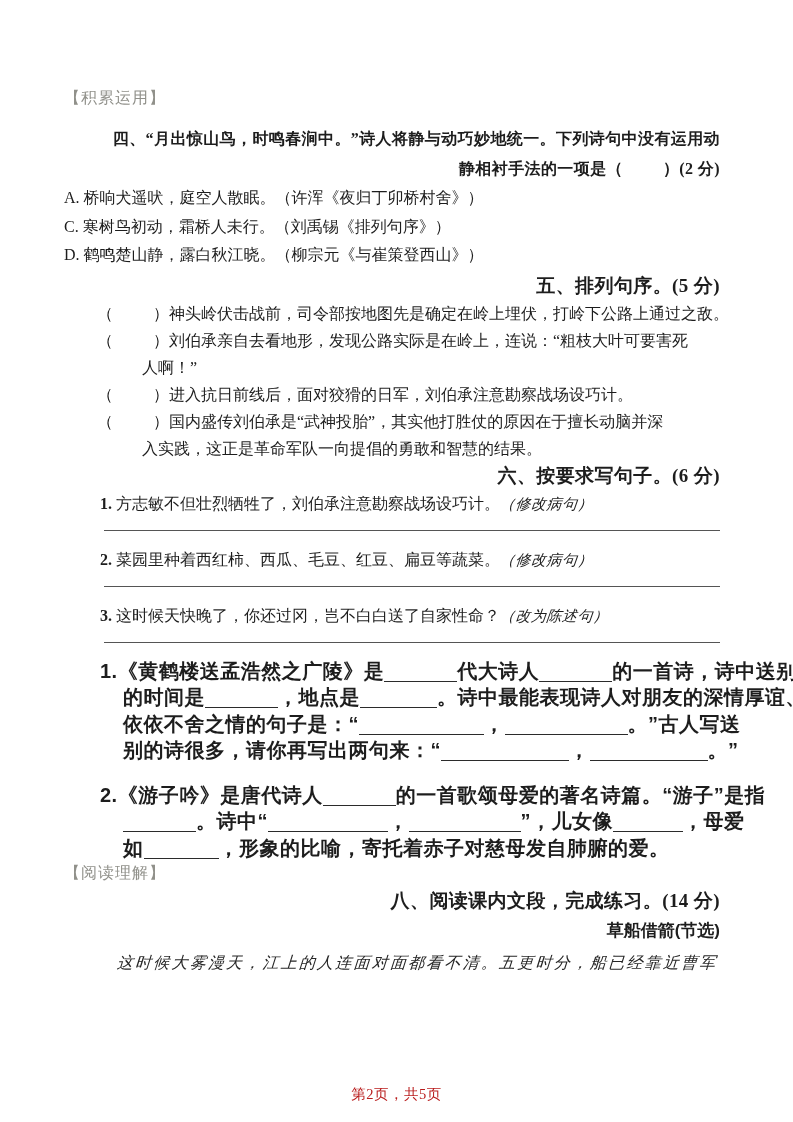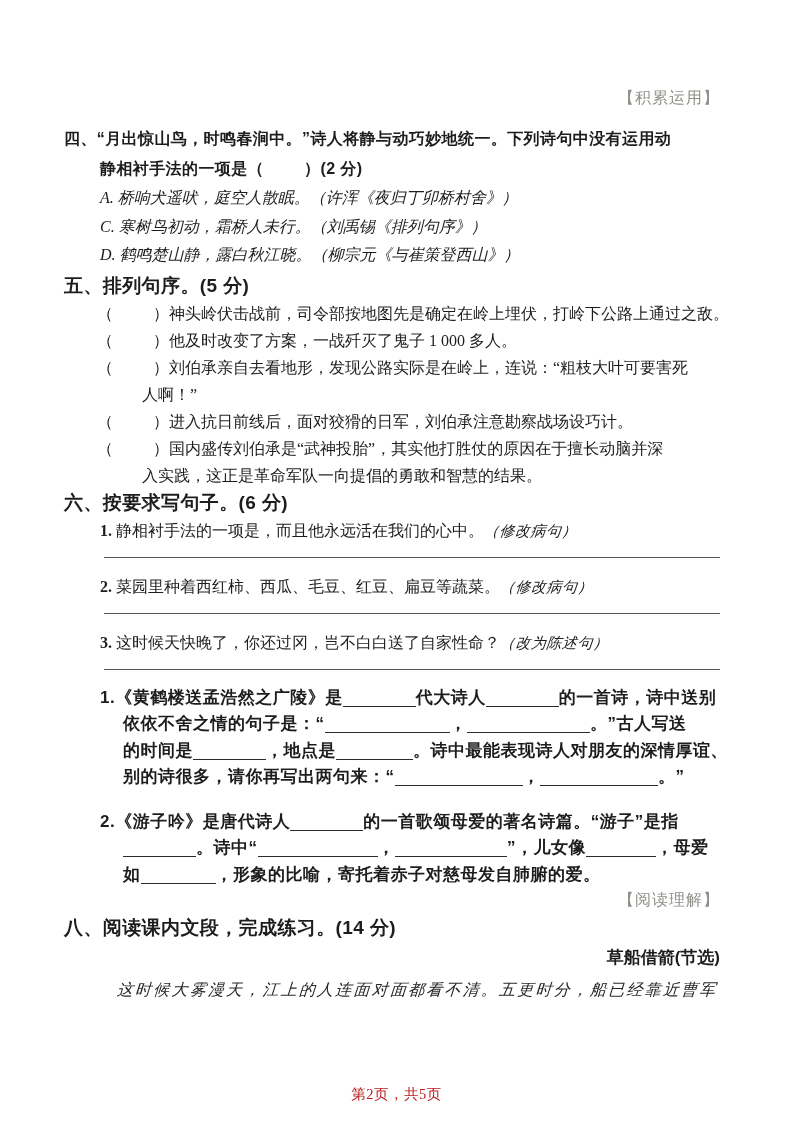--- a/index.html
+++ b/index.html
@@ -1,33 +1,33 @@
 <!DOCTYPE html>
 <html><head>
 <meta charset="utf-8">
 <style>
   html,body{margin:0;padding:0;background:#e8e8e8;}
   .page{position:relative;width:793px;height:1122px;background:#ffffff;
         font-family:"Liberation Serif","DejaVu Serif",serif;font-size:16px;color:#1d1d1d;
         overflow:hidden;margin:0 auto;}
   .content{position:absolute;left:64px;top:86px;width:656px;}
-  .hd-gray{color:#90908a;font-size:16px;line-height:24px;letter-spacing:1px;text-align:right;}
-  .bold{font-family:Liberation Sans, sans-serif;font-weight:bold;letter-spacing:0.4px;}
+  .hd-gray{color:#90908a;font-size:16px;line-height:24px;letter-spacing:1px;}
+  .bold{font-family:Liberation Serif, serif;font-weight:bold;letter-spacing:0.4px;text-align:right;}
   .q4{margin-top:14px;}
   .stem{font-size:16px;line-height:30px;white-space:nowrap;}
   .stem.l2{margin-left:36px;}
-  .option{line-height:28.5px;margin-left:36px;white-space:nowrap;font-style:italic;}
+  .option{line-height:28.5px;white-space:nowrap;}
   .q5{margin-top:2px;}
   .q-head{font-size:19px;line-height:28px;white-space:nowrap;}
   .seq-line{line-height:27px;margin-left:33px;white-space:nowrap;}
   .seq-cont{line-height:27px;margin-left:78px;white-space:nowrap;}
   .q6-item{line-height:28px;margin-left:36px;white-space:nowrap;}
   .answer-line{height:0;border-top:1px solid #555;margin:12px 0 15px 40px;}
   .q7-line{font-family:"Liberation Sans","DejaVu Sans",sans-serif;font-weight:bold;
-           font-size:17px;line-height:26.5px;margin-left:36px;white-space:nowrap;letter-spacing:0.5px;}
+           font-size:20px;line-height:26.5px;margin-left:36px;white-space:nowrap;letter-spacing:0.5px;}
   .q7-line.cont{margin-left:59px;}
   .q7-b2{margin-top:18px;}
   .q8{margin-top:2px;}
   .passage-title{text-align:right;font-family:"Liberation Sans","DejaVu Sans",sans-serif;
                  font-weight:bold;font-size:17px;line-height:28px;margin-top:2px;}
   .passage{font-style:italic;letter-spacing:2.2px;line-height:28px;margin-top:4px;
            text-indent:53px;color:#262626;white-space:nowrap;transform:skewX(-4deg);}
   .blank{display:inline-block;border-bottom:1px solid #2b2b2b;height:1em;vertical-align:-4px;}
   .gap{display:inline-block;}
   .kai{font-style:italic;font-size:15px;letter-spacing:0.5px;display:inline-block;transform:skewX(-6deg);}
@@ -49,42 +49,41 @@
       <div>
         <div class="option">A. 桥响犬遥吠，庭空人散眠。（许浑《夜归丁卯桥村舍》）</div>
         <div class="option">C. 寒树鸟初动，霜桥人未行。（刘禹锡《排列句序》）</div>
         <div class="option">D. 鹤鸣楚山静，露白秋江晓。（柳宗元《与崔策登西山》）</div>
       </div>
     </div>
 
     <div class="q5">
       <div class="q-head bold">五、排列句序。(5 分)</div>
       <div class="seq-line"><span>（</span><span class="gap" style="width: 40px;"></span><span>）神头岭伏击战前，司令部按地图先是确定在岭上埋伏，打岭下公路上通过之敌。</span></div>
-      <div class="seq-line"><span>（</span><span class="gap" style="width: 40px;"></span><span>）他及时改变了方案，一战歼灭了鬼子 1 000 多人。</span></div>
       <div class="seq-line"><span>（</span><span class="gap" style="width: 40px;"></span><span>）刘伯承亲自去看地形，发现公路实际是在岭上，连说：“粗枝大叶可要害死</span></div>
       <div class="seq-cont">人啊！”</div>
       <div class="seq-line"><span>（</span><span class="gap" style="width: 40px;"></span><span>）进入抗日前线后，面对狡猾的日军，刘伯承注意勘察战场设巧计。</span></div>
       <div class="seq-line"><span>（</span><span class="gap" style="width: 40px;"></span><span>）国内盛传刘伯承是“武神投胎”，其实他打胜仗的原因在于擅长动脑并深</span></div>
       <div class="seq-cont">入实践，这正是革命军队一向提倡的勇敢和智慧的结果。</div>
     </div>
 
     <div class="q6">
       <div class="q-head bold">六、按要求写句子。(6 分)</div>
-      <div class="q6-item"><span class="num">1.</span><span> 静相衬手法的一项是，而且他永远活在我们的心中。</span><span class="kai">（修改病句）</span></div>
+      <div class="q6-item"><span class="num">1.</span><span> 方志敏不但壮烈牺牲了，刘伯承注意勘察战场设巧计。</span><span class="kai">（修改病句）</span></div>
       <div class="answer-line"></div>
       <div class="q6-item"><span class="num">2.</span><span> 菜园里种着西红柿、西瓜、毛豆、红豆、扁豆等蔬菜。</span><span class="kai">（修改病句）</span></div>
       <div class="answer-line"></div>
       <div class="q6-item"><span class="num">3.</span><span> 这时候天快晚了，你还过冈，岂不白白送了自家性命？</span><span class="kai">（改为陈述句）</span></div>
       <div class="answer-line"></div>
     </div>
 
     <div class="q7">
       <div class="q7-line"><span class="num">1.</span><span>《黄鹤楼送孟浩然之广陵》是</span><span class="blank" style="width: 73px;"></span><span>代大诗人</span><span class="blank" style="width: 73px;"></span><span>的一首诗，诗中送别</span></div>
+      <div class="q7-line cont"><span>的时间是</span><span class="blank" style="width: 73px;"></span><span>，地点是</span><span class="blank" style="width: 77px;"></span><span>。诗中最能表现诗人对朋友的深情厚谊、</span></div>
       <div class="q7-line cont"><span>依依不舍之情的句子是：“</span><span class="blank" style="width: 125px;"></span><span>，</span><span class="blank" style="width: 123px;"></span><span>。”古人写送</span></div>
-      <div class="q7-line cont"><span>的时间是</span><span class="blank" style="width: 73px;"></span><span>，地点是</span><span class="blank" style="width: 77px;"></span><span>。诗中最能表现诗人对朋友的深情厚谊、</span></div>
       <div class="q7-line cont"><span>别的诗很多，请你再写出两句来：“</span><span class="blank" style="width: 128px;"></span><span>，</span><span class="blank" style="width: 118px;"></span><span>。”</span></div>
       <div class="q7-b2">
         <div class="q7-line"><span class="num">2.</span><span>《游子吟》是唐代诗人</span><span class="blank" style="width: 73px;"></span><span>的一首歌颂母爱的著名诗篇。“游子”是指</span></div>
         <div class="q7-line cont"><span class="blank" style="width: 73px;"></span><span>。诗中“</span><span class="blank" style="width: 120px;"></span><span>，</span><span class="blank" style="width: 112px;"></span><span>”，儿女像</span><span class="blank" style="width: 70px;"></span><span>，母爱</span></div>
         <div class="q7-line cont"><span>如</span><span class="blank" style="width: 75px;"></span><span>，形象的比喻，寄托着赤子对慈母发自肺腑的爱。</span></div>
       </div>
     </div>
 
     <div class="hd-gray">【阅读理解】</div>
 

